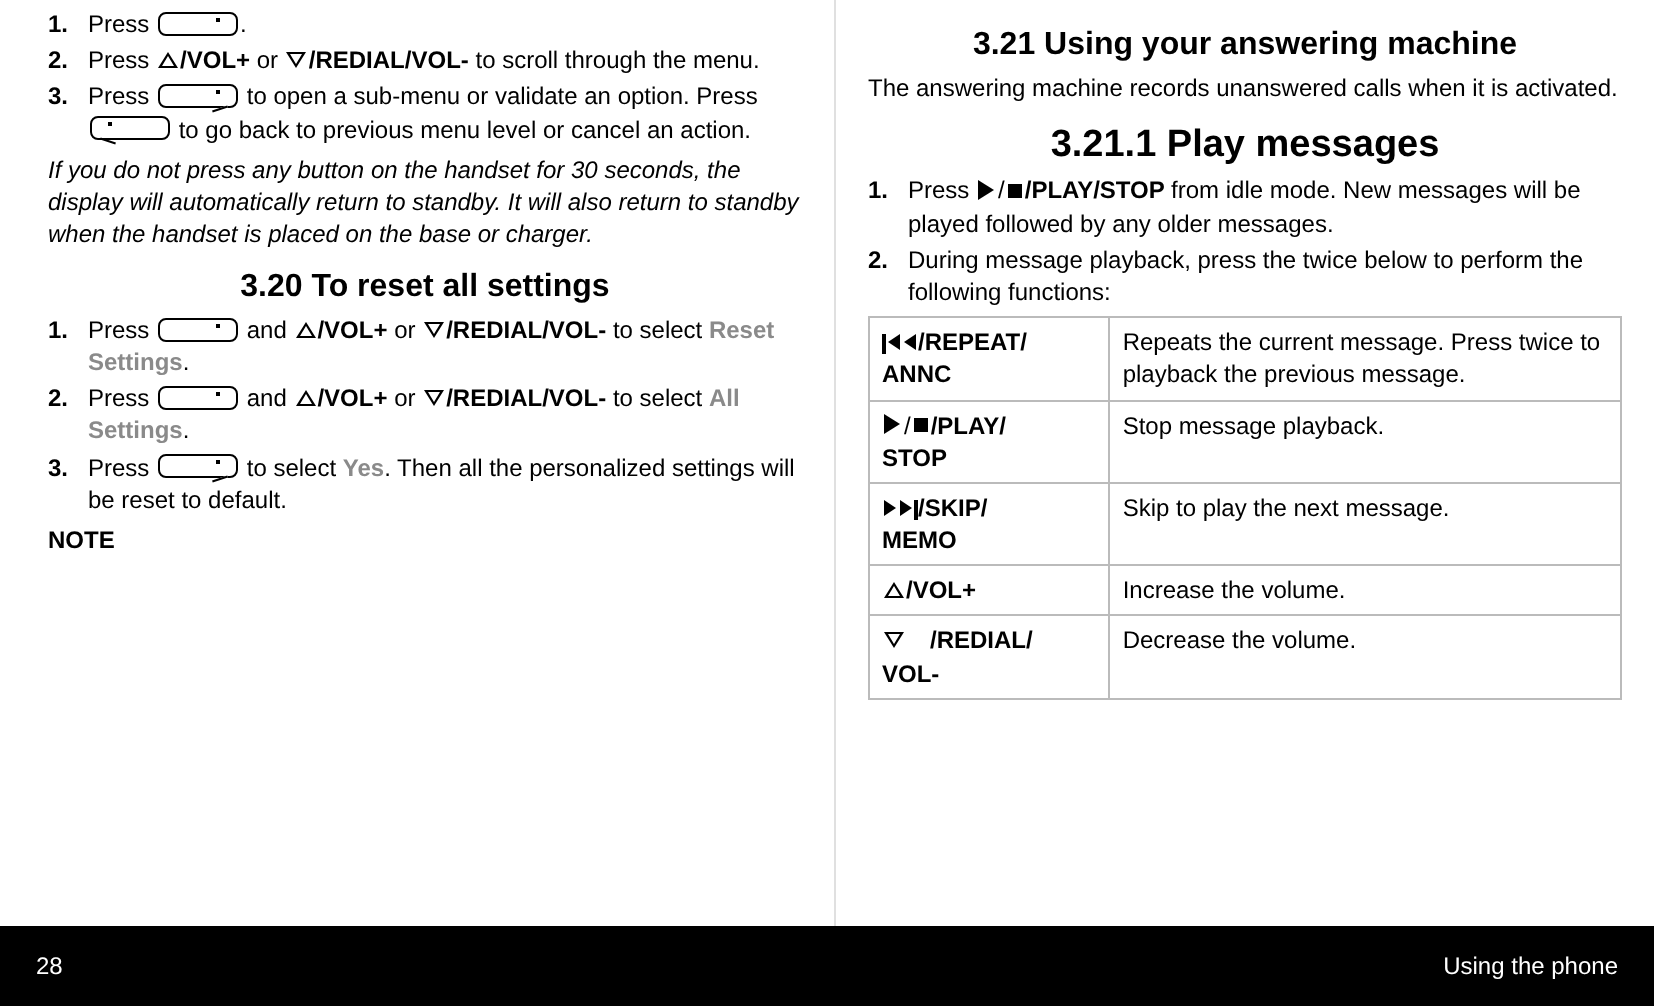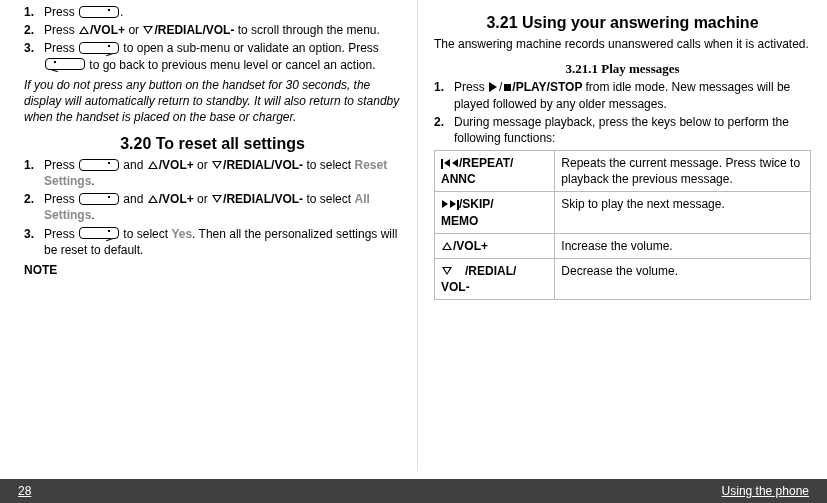--- a/index.html
+++ b/index.html
@@ -30,29 +30,28 @@
     padding: 4px 16px 8px 24px;
     line-height: 1.35;
   }
   .col-left { border-right: 1px solid #e0e0e0; }
   .col-right { padding-left: 16px; }
   .footbar {
     position: absolute;
     left: 0;
     right: 0;
     bottom: 0;
-    height: 24px;
-    background: #404040;
+    height: 40px;
+    background: #000000;
     color: #fff;
     display: flex;
     align-items: center;
     justify-content: space-between;
     padding: 0 18px;
     font-size: 12px;
-    text-decoration: underline;
   }
   ol.steps {
     list-style: none;
     padding: 0 0 0 20px;
     margin: 0 0 4px 0;
   }
   ol.steps li {
     position: relative;
     margin-bottom: 2px;
   }
@@ -64,21 +63,21 @@
   }
   .bold { font-weight: bold; }
   .italic { font-style: italic; }
   .heading {
     font-weight: bold;
     margin: 8px 0 2px 0;
     text-align: center;
   }
   .h320 { font-size: 16px; }
   .h321 { font-size: 16px; }
-  .h3211 { font-size: 13px; font-family: Liberation Serif, serif; }
+  .h3211 { font-size: 19px; }
   .subtext { margin: 0 0 4px 0; }
   .notehead {
     font-weight: bold;
     margin-top: 4px;
   }
   .grey-word {
     font-weight: bold;
     color: #8a8a8a;
     font-family: Arial, Helvetica, sans-serif;
   }
@@ -304,34 +303,41 @@
         <li>
           <span class="num bold">1.</span>
           <span>Press </span>
           <span class="rowlabel-icons">
             <span class="tri tri-right key-icon"></span><span class="slash">/</span><span class="small-sq key-icon"></span><span class="bold">/PLAY/STOP</span>
           </span>
           <span> from idle mode. New messages will be played followed by any older messages.</span>
         </li>
         <li>
           <span class="num bold">2.</span>
-          <span>During message playback, press the keys below to perform the following functions:</span>
+          <span>During message playback, press the twice below to perform the following functions:</span>
         </li>
       </ol>
 
       <table class="keytable">
         <tbody>
             <tr>
           <td class="kcol">
             <span class="skip-icon">
               <span class="bar"></span><span class="tri tri-left key-icon" style="border-right-width:6px;border-top-width:4px;border-bottom-width:4px;"></span><span class="tri tri-left key-icon" style="border-right-width:6px;border-top-width:4px;border-bottom-width:4px;"></span>
             </span><span style="white-space: pre-line;">/REPEAT/
 ANNC</span>
           </td>
           <td>Repeats the current message. Press twice to playback the previous message.</td>
+        </tr>
+        <tr>
+          <td class="kcol">
+            <span class="tri tri-right key-icon"></span><span class="slash">/</span><span class="small-sq key-icon"></span><span style="white-space: pre-line;">/PLAY/
+STOP</span>
+          </td>
+          <td>Stop message playback.</td>
         </tr>
         <tr>
           <td class="kcol">
             <span class="skip-icon">
               <span class="tri tri-right key-icon" style="border-left-width:6px;border-top-width:4px;border-bottom-width:4px;"></span><span class="tri tri-right key-icon" style="border-left-width:6px;border-top-width:4px;border-bottom-width:4px;"></span><span class="bar"></span>
             </span><span style="white-space: pre-line;">/SKIP/
 MEMO</span>
           </td>
           <td>Skip to play the next message.</td>
         </tr>

